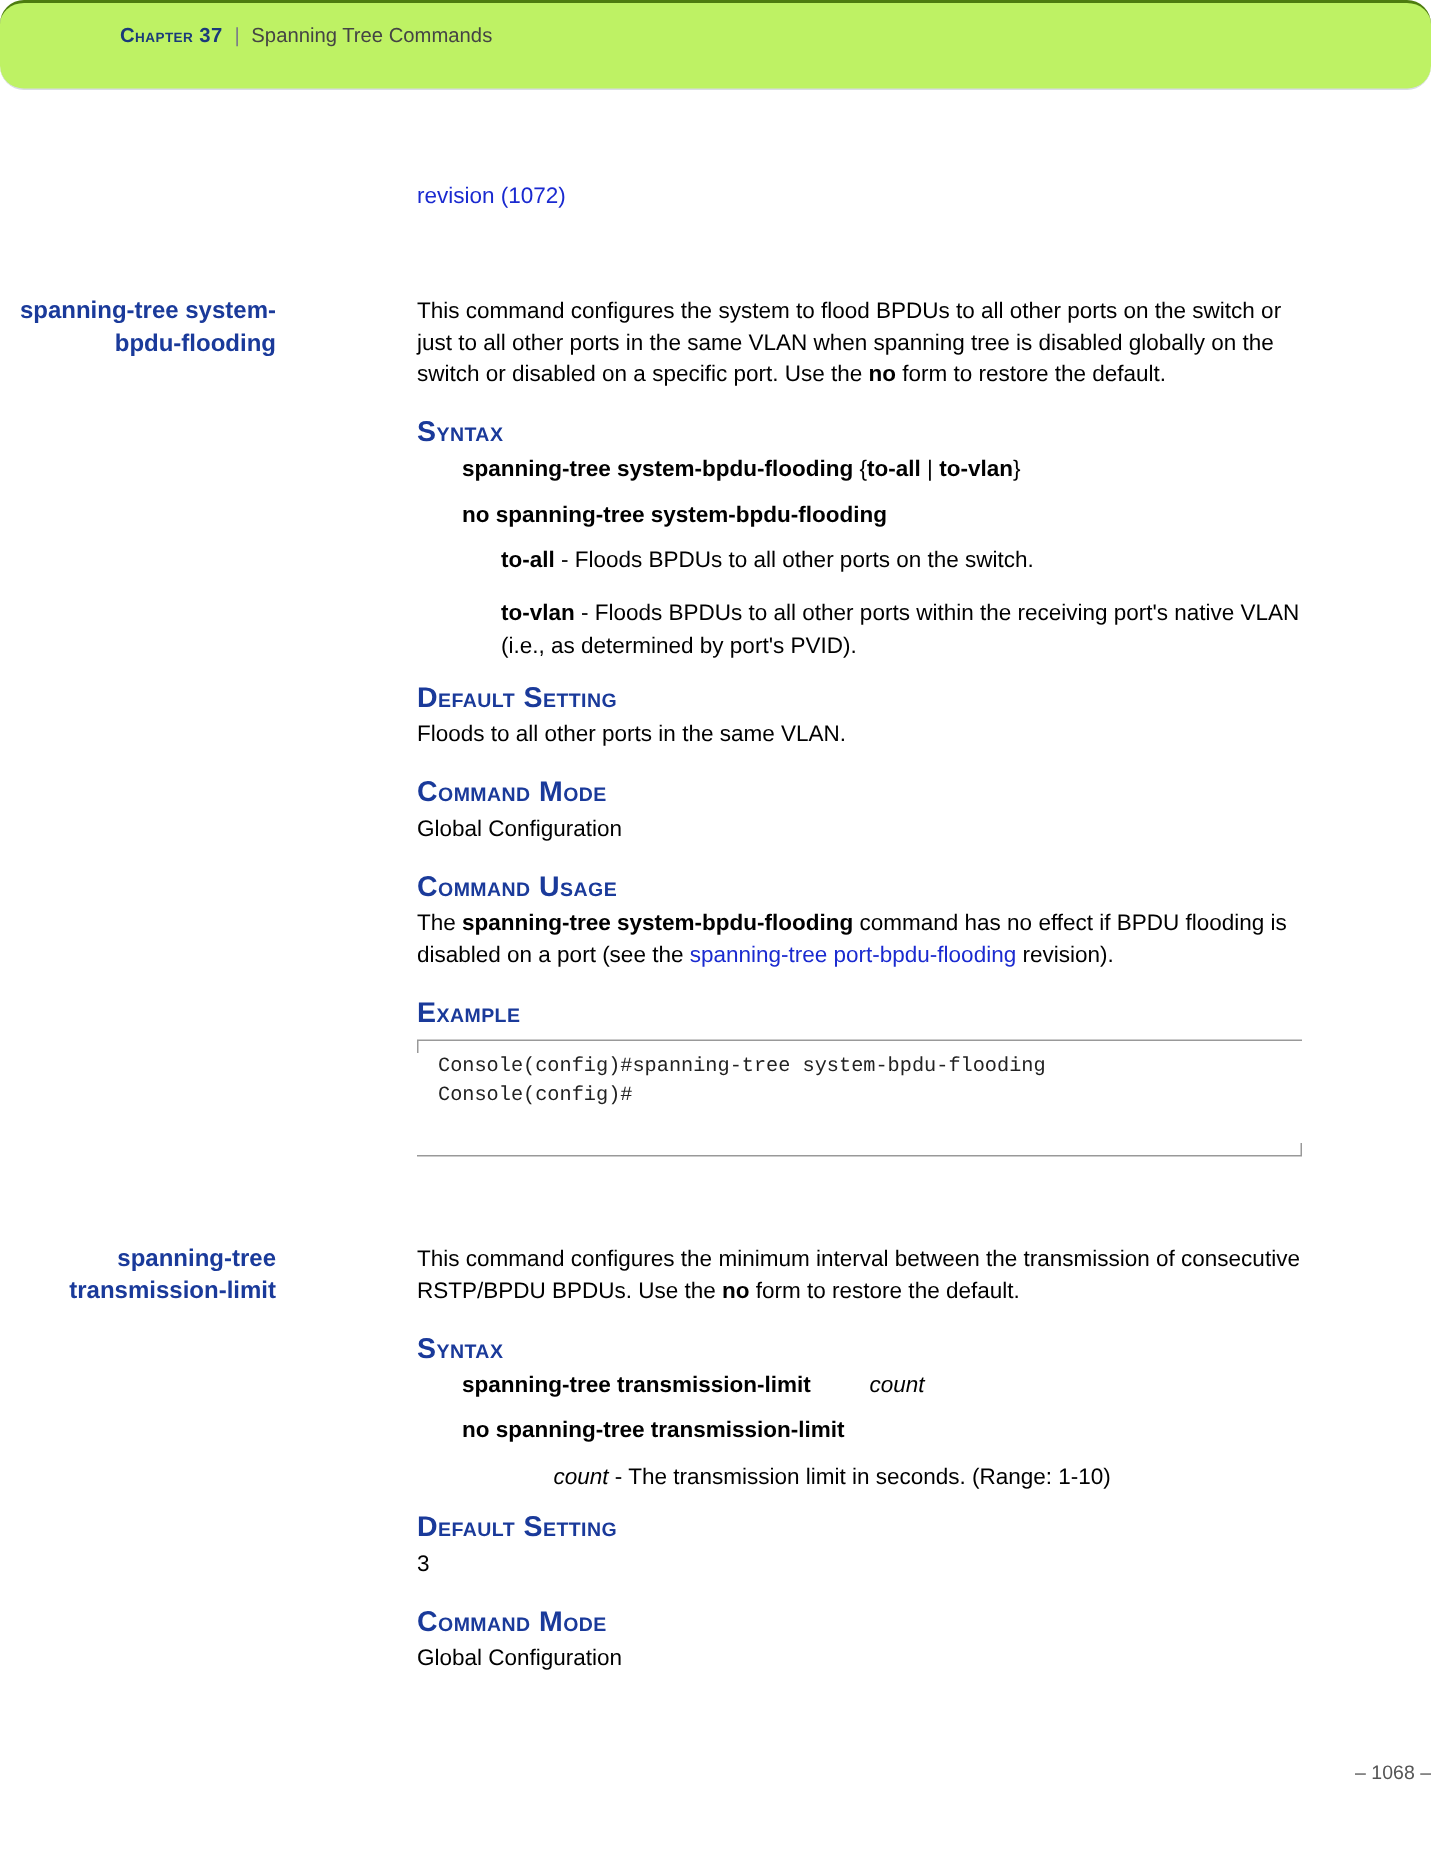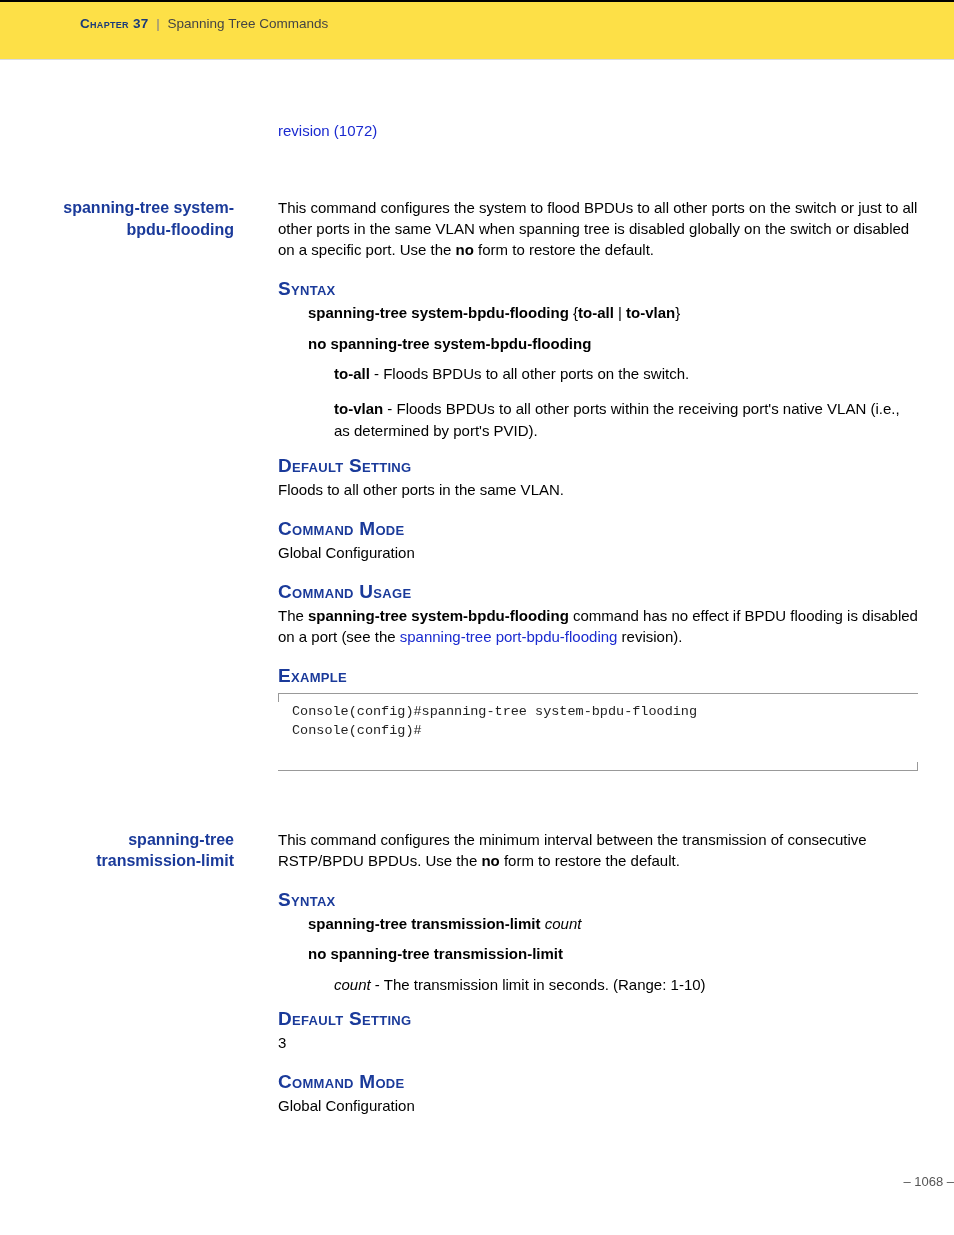--- a/index.html
+++ b/index.html
@@ -5,24 +5,25 @@
   body {
     margin: 0;
     padding: 0;
     font-family: Verdana, Geneva, sans-serif;
     font-size: 15px;
     color: #000;
     background: #fff;
     width: 954px;
   }
   .top-band {
-    background: #fde047;
-    border-top: 2px solid #000000;
+    background: #bef264;
+    border-top: 2px solid #4d7c0f;
     border-bottom: 1px solid #d8dce4;
     padding: 14px 0 28px 0;
+    border-radius: 16px;
   }
   .header-line {
     margin-left: 80px;
     font-size: 13.5px;
     color: #000;
   }
   .header-chapter {
     color: #1a3a7a;
     font-variant: small-caps;
     font-weight: bold;
@@ -30,21 +31,21 @@
   }
   .header-sep {
     color: #7a7a8a;
     margin: 0 4px;
   }
   .header-topic {
     color: #444;
   }
   .content {
     margin-left: 278px;
-    margin-right: 36px;
+    margin-right: 86px;
     margin-top: 60px;
   }
   .side-label {
     position: absolute;
     right: 684px;
     width: 200px;
     text-align: right;
     color: #1a3a9a;
     font-weight: bold;
     font-size: 16px;
@@ -77,21 +78,21 @@
     margin-left: 30px;
     line-height: 1.5;
     margin-bottom: 8px;
   }
   .indent2 {
     margin-left: 56px;
     line-height: 1.5;
     margin-bottom: 12px;
   }
   .bold { font-weight: bold; }
-  .italic { font-style: italic; }
+  .italic { font-style: italic; padding-left: 35px; }
   .code-box {
     border-top: 1px solid #999;
     border-bottom: 1px solid #999;
     padding: 8px 10px 29px 14px;
     font-family: "Courier New", monospace;
     font-size: 13.5px;
     line-height: 1.45;
     margin-top: 6px;
     color: #222;
     position: relative;

